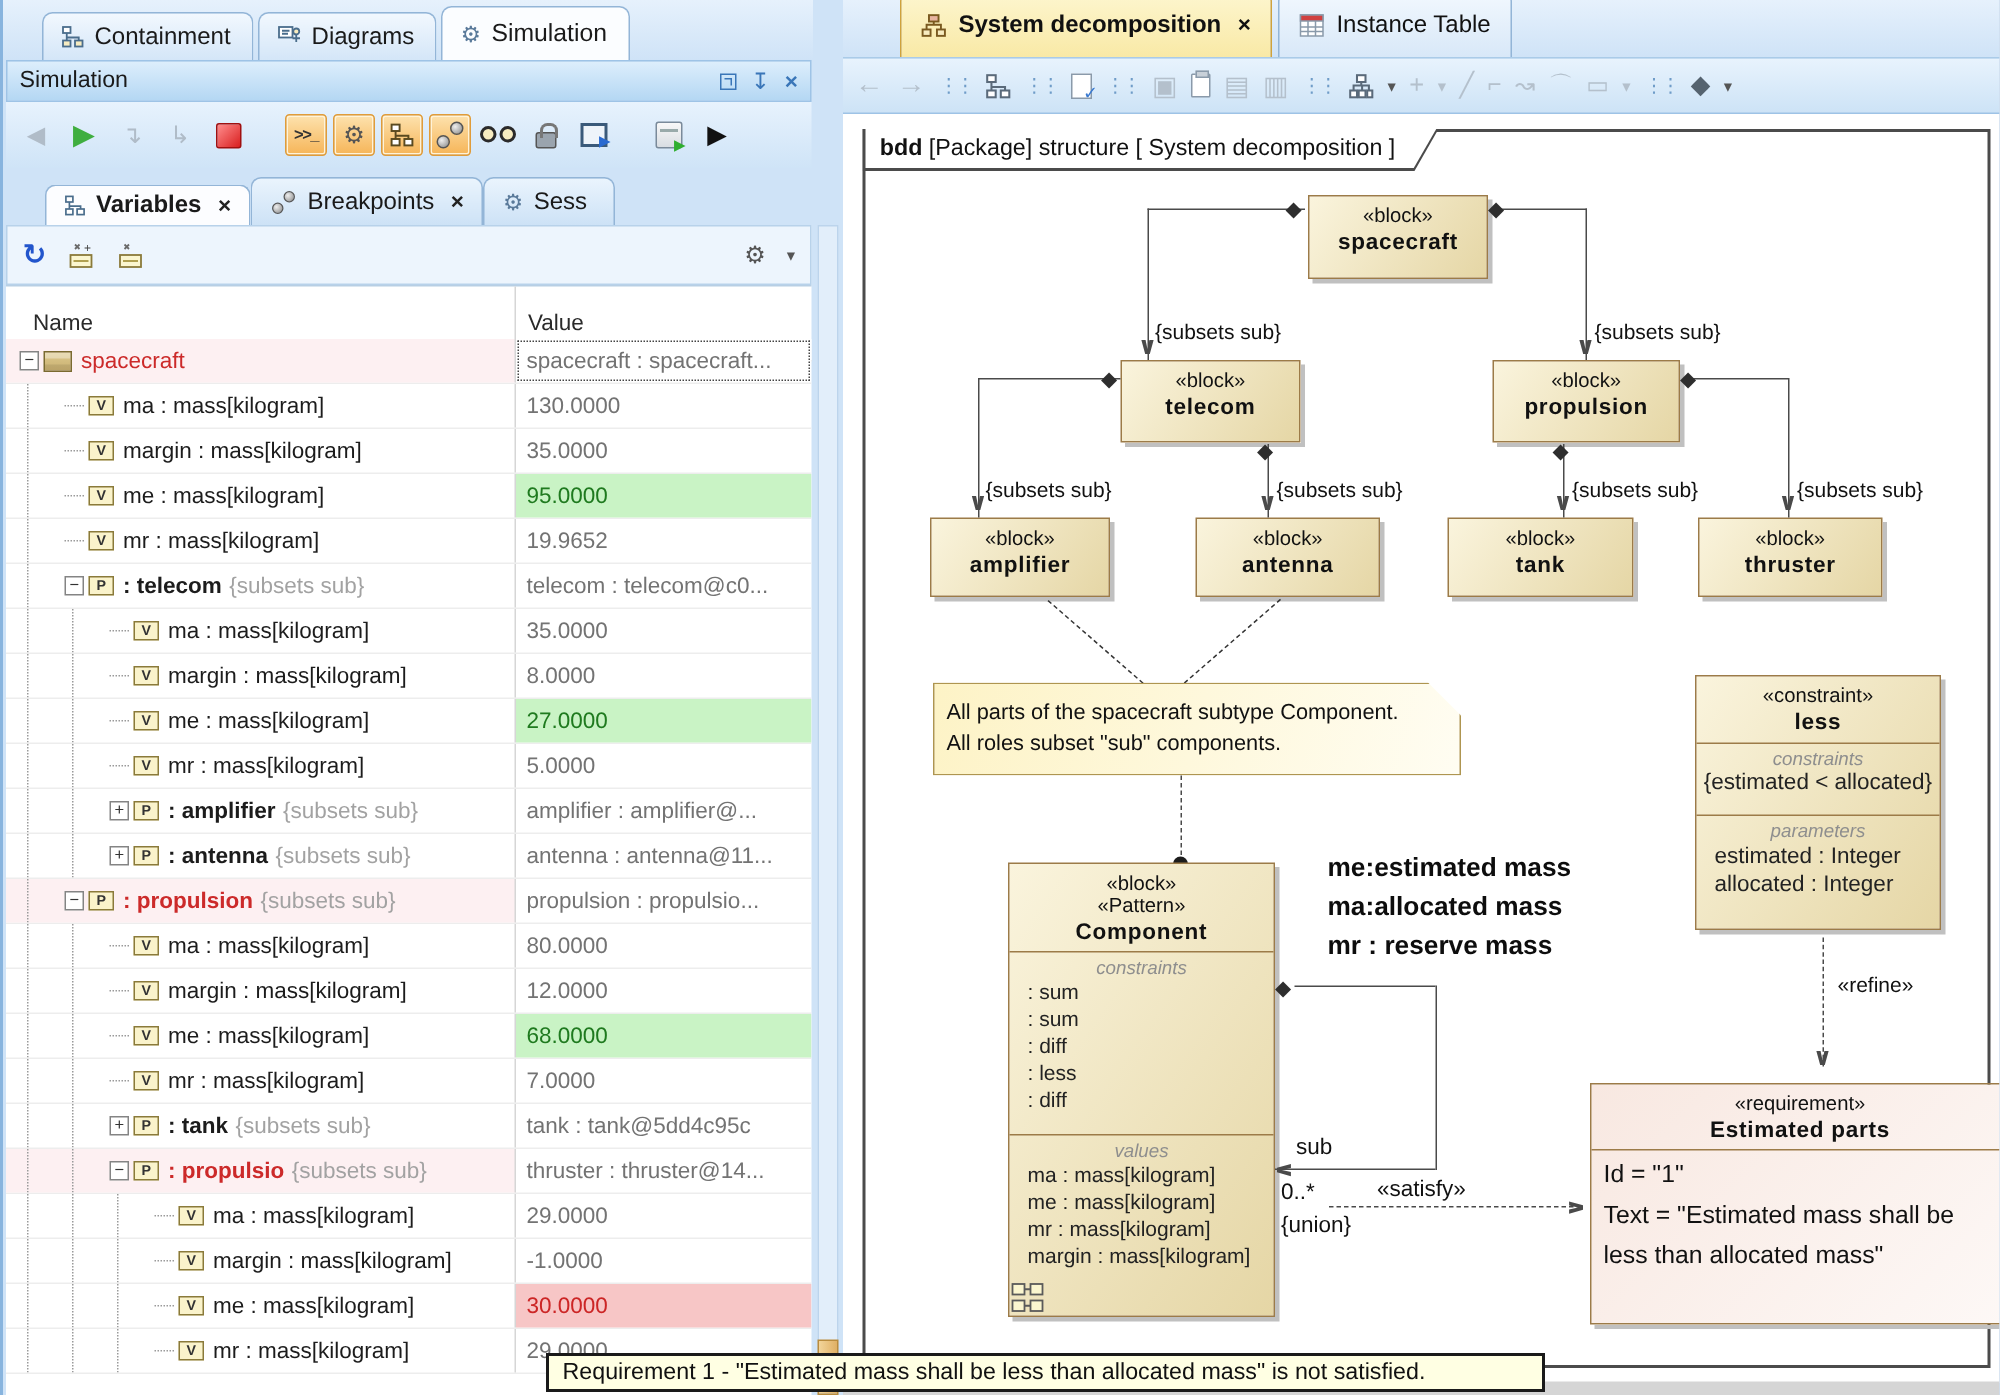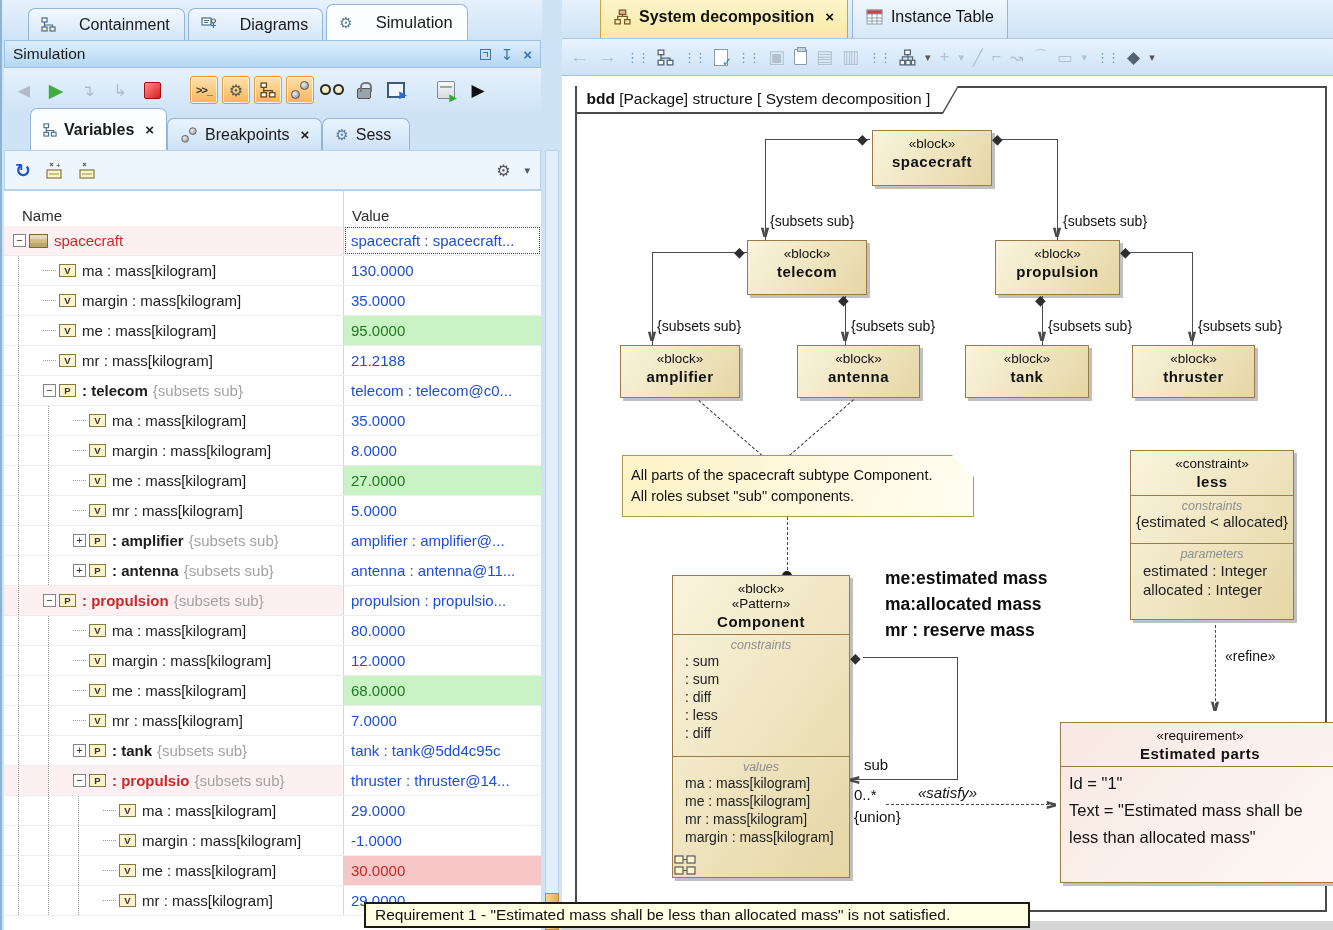--- a/index.html
+++ b/index.html
@@ -3,21 +3,21 @@
 <meta charset="utf-8">
 <style>
 * { margin:0; padding:0; box-sizing:border-box; }
 body { font-family:"Liberation Sans","DejaVu Sans",sans-serif; background:#9ab8d8; }
 .screen { position:relative; width:1333px; height:930px; background:#cfe3f7; overflow:hidden;
           font-family:"Liberation Sans","DejaVu Sans",sans-serif; border-left:2px solid #88b4de; }
 
 
 .left-tabbar { position:absolute; left:0; top:0; width:540px; height:40px; display:flex; align-items:flex-end;
   padding-left:26px; gap:3px; background:linear-gradient(#e6f1fc,#cfe3f7); }
-.ltab { height:32px; display:flex; align-items:center; gap:23px; padding:0 14px 0 12px;
+.ltab { height:32px; display:flex; align-items:center; gap:7px; padding:0 14px 0 12px;
   border:1px solid #93b5d7; border-bottom:none; border-radius:7px 7px 0 0;
   background:linear-gradient(#f2f8fe,#d4e6f8); font-size:16px; color:#1a1a1a; cursor:default; }
 .ltab.active { background:#fbfdff; height:36px; font-size:16.5px; }
 .gear-glyph { font-size:15px; color:#5a7a9a; }
 
 
 .sim-header { position:absolute; left:2px; top:40px; width:537px; height:28px;
   background:linear-gradient(#ddeefc,#b4d7f3); border:1px solid #9ec3e6; display:flex; align-items:center;
   padding:0 8px; font-size:15.5px; color:#1a1a1a; }
 .sim-header .spacer { flex:1; }
@@ -47,21 +47,21 @@
 .export-ic { position:relative; width:18px; height:16px; border:2px solid #3a5a7a; background:#eef4fa; }
 .export-ic::after { content:"▶"; position:absolute; right:-4px; bottom:-4px; font-size:10px; color:#2a6ad0; }
 .runcfg-ic { position:relative; width:18px; height:18px; border:1px solid #7a8a9a; background:linear-gradient(#f8f8f8,#d8dde2); border-radius:2px; }
 .runcfg-ic::before { content:""; position:absolute; left:2px; top:4px; right:2px; border-top:2px solid #9aa; }
 .runcfg-ic::after { content:"▶"; position:absolute; right:-3px; bottom:-5px; font-size:10px; color:#2fae2f; }
 
 
 .sim-subtabs { position:absolute; left:2px; top:112px; width:537px; height:38px; background:#cfe3f7; display:flex; align-items:flex-end; padding-left:26px; }
 .stab { height:32px; display:flex; align-items:center; gap:7px; padding:0 12px; border:1px solid #93b5d7; border-bottom:none; border-radius:7px 7px 0 0;
   background:linear-gradient(#eaf4fd,#cde2f6); font-size:16px; color:#1a1a1a; }
-.stab.active { background:#fcfdff; font-weight:bold; height:42px; }
+.stab.active { background:#fcfdff; font-weight:bold; height:27px; }
 .stab .x { font-weight:bold; font-size:15px; color:#222; margin-left:4px; cursor:pointer; }
 .stab.clip { width:88px; overflow:hidden; white-space:nowrap; }
 .subtab-icons { position:absolute; right:6px; top:118px; display:flex; gap:9px; font-size:14px; color:#222; }
 
 
 .vars-toolbar { position:absolute; left:2px; top:150px; width:537px; height:40px; background:#edf5fd;
   border:1px solid #b8d2ea; display:flex; align-items:center; padding:0 10px; gap:14px; }
 .refresh-glyph { color:#2255cc; font-size:19px; font-weight:bold; }
 .vars-toolbar .spacer { flex:1; }
 .gear-caret { font-size:16px; color:#555; }
@@ -69,21 +69,21 @@
 
 
 .thead { position:absolute; left:2px; top:190px; width:537px; height:51px; background:#fff;
   border-bottom:1px solid #c4c4c4; border-top:1px solid #b8cfe4; display:flex; align-items:center; font-size:15px; color:#2a2a2a; }
 .thead .hname { width:340px; padding-left:18px; border-right:1px solid #d6d6d6; height:100%; display:flex; align-items:center; }
 .thead .hval { padding-left:8px; }
 .tbody { position:absolute; left:2px; top:226px; width:537px; height:704px; background:#fff; overflow:hidden; }
 .trow { display:flex; height:30px; border-bottom:1px solid #ededed; font-size:15px; }
 .cell-name { width:340px; display:flex; align-items:center; padding-left:8px; border-right:1px solid #d6d6d6; white-space:nowrap; overflow:hidden; }
 .cell-name.pink { background:#fdf0f2; }
-.cell-value { flex:1; display:flex; align-items:center; padding-left:7px; color:#1d4ed8; white-space:nowrap; overflow:hidden; }
+.cell-value { flex:1; display:flex; align-items:center; padding-left:7px; color:#737373; white-space:nowrap; overflow:hidden; }
 .cell-value.green { background:#c9f3c5; color:#1f7a1f; }
 .cell-value.redv { background:#f7c6c6; color:#cc2626; }
 .cell-value.sel { outline:1px dotted #444; outline-offset:-2px; }
 .guide { width:24px; height:100%; border-left:1px dotted #9a9a9a; margin-left:6px; flex:none; }
 .stub { width:13px; border-top:1px dotted #9a9a9a; margin:0 3px 0 1px; flex:none; }
 .expander { width:13px; height:13px; border:1px solid #848484; background:#fff; font-size:11px; line-height:10px; text-align:center; color:#333; margin:0 3px 0 1px; flex:none; cursor:pointer; }
 .ticon { flex:none; margin-right:6px; }
 .ticon.block { width:19px; height:14px; background:linear-gradient(#ddc98e,#c9b070); border:1px solid #7a6a30; box-shadow:inset 0 4px 0 rgba(255,255,255,.35), inset 0 -4px 0 rgba(0,0,0,.08); }
 .ticon.V,.ticon.P { width:17px; height:13px; background:#faf3cb; border:1px solid #8a7a3a; font-size:9.5px; font-weight:bold; color:#333; text-align:center; line-height:11px; }
 .tname { color:#1c1c1c; }
@@ -347,21 +347,21 @@
         </div>
         <div class="cell-value green">95.0000</div>
       </div>
       <div class="trow">
         <div class="cell-name">
           <span class="guide"></span>
           <span class="stub"></span>
           <span class="ticon V">V</span>
           <span class="tname">mr : mass[kilogram]</span>
         </div>
-        <div class="cell-value">21.2188</div>
+        <div class="cell-value">19.9652</div>
       </div>
       <div class="trow">
         <div class="cell-name">
           <span class="guide"></span>
           <span class="expander">−</span>
           <span class="ticon P">P</span>
           <span class="tname bold">: telecom</span>
           <span class="badge">{subsets sub}</span>
         </div>
         <div class="cell-value">telecom : telecom@c0...</div>
@@ -752,21 +752,21 @@
   <div class="hline" style="left:861px;top:657px;width:94px;"></div>
   <div class="vline" style="left:955px;top:657px;height:123px;"></div>
   <div class="hline" style="left:848px;top:779px;width:107px;"></div>
   <span class="arrow" style="left:846px;top:772px;transform:rotate(90deg);">∨</span>
   <span class="elabel" style="left:862px;top:756px;font-size:15px;">sub</span>
   <span class="elabel" style="left:852px;top:786px;font-size:15px;">0..*</span>
   <span class="elabel" style="left:852px;top:808px;font-size:15px;">{union}</span>
 
   <div class="dash-h" style="left:884px;top:804px;width:168px;"></div>
   <span class="arrow" style="left:1042px;top:797px;transform:rotate(-90deg);">∨</span>
-  <span class="elabel" style="left:916px;top:784px;font-size:15px;font-style:italic;">«satisfy»</span>
+  <span class="elabel" style="left:916px;top:784px;font-size:15px;">«satisfy»</span>
 
   <div class="legend">
     <div>me:estimated mass</div>
     <div>ma:allocated mass</div>
     <div>mr : reserve mass</div>
   </div>
 
   <div class="dblock req" style="left:1058px;top:722px;width:280px;height:161px;">
     <div class="ster">«requirement»</div>
     <div class="bname">Estimated parts</div>

